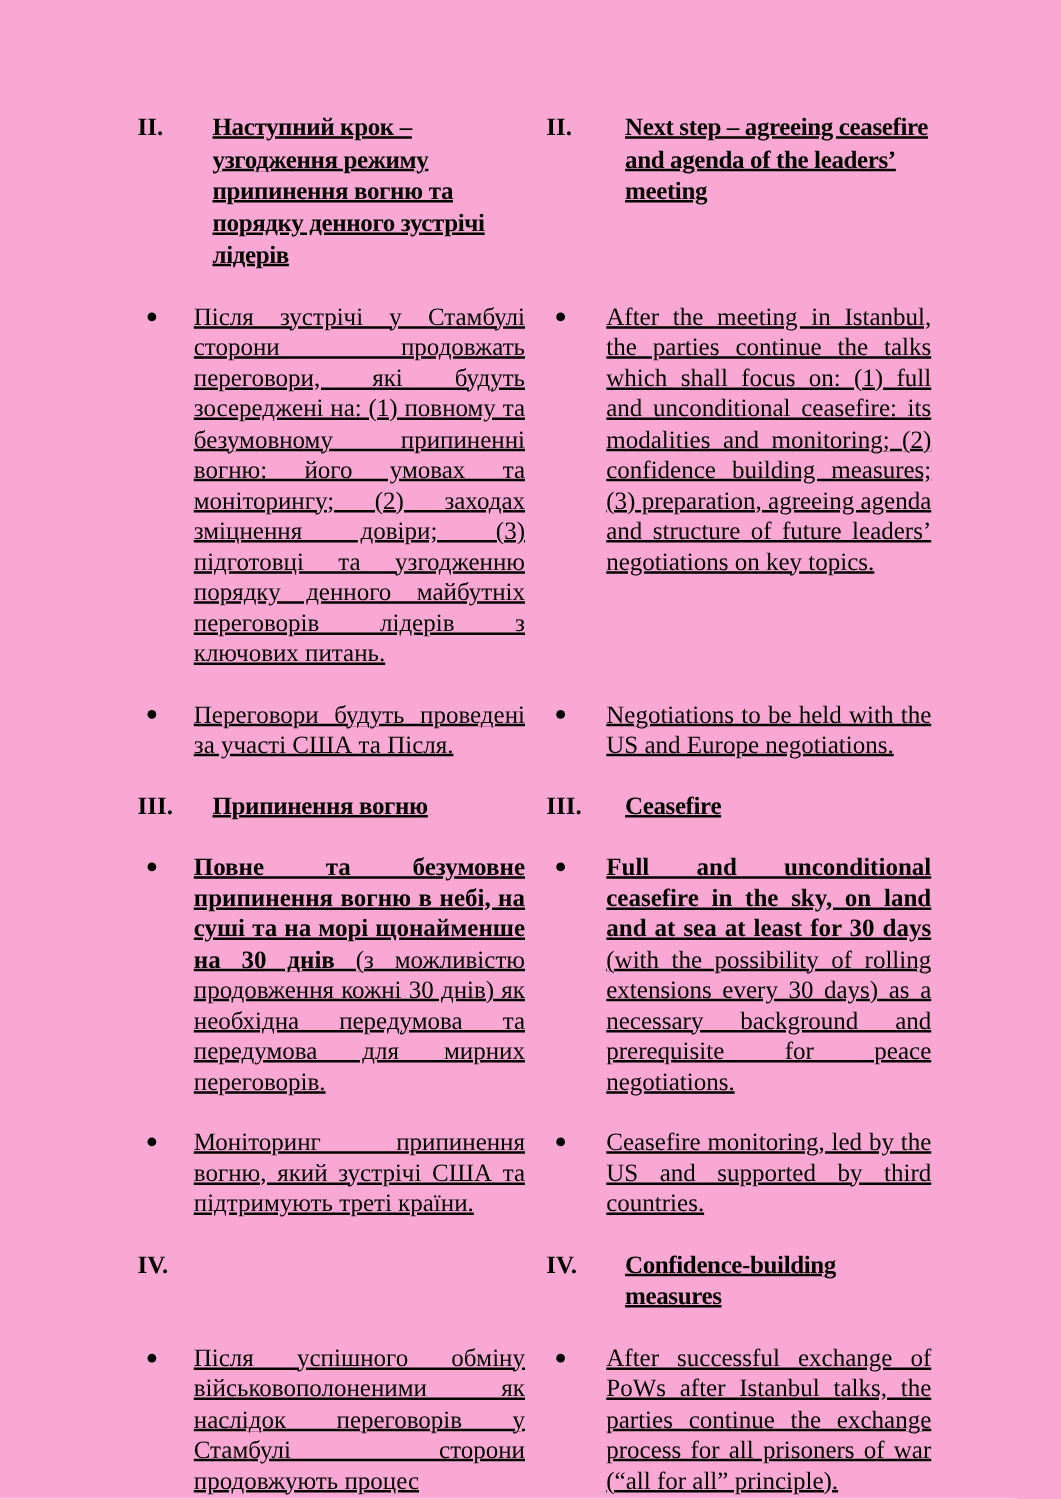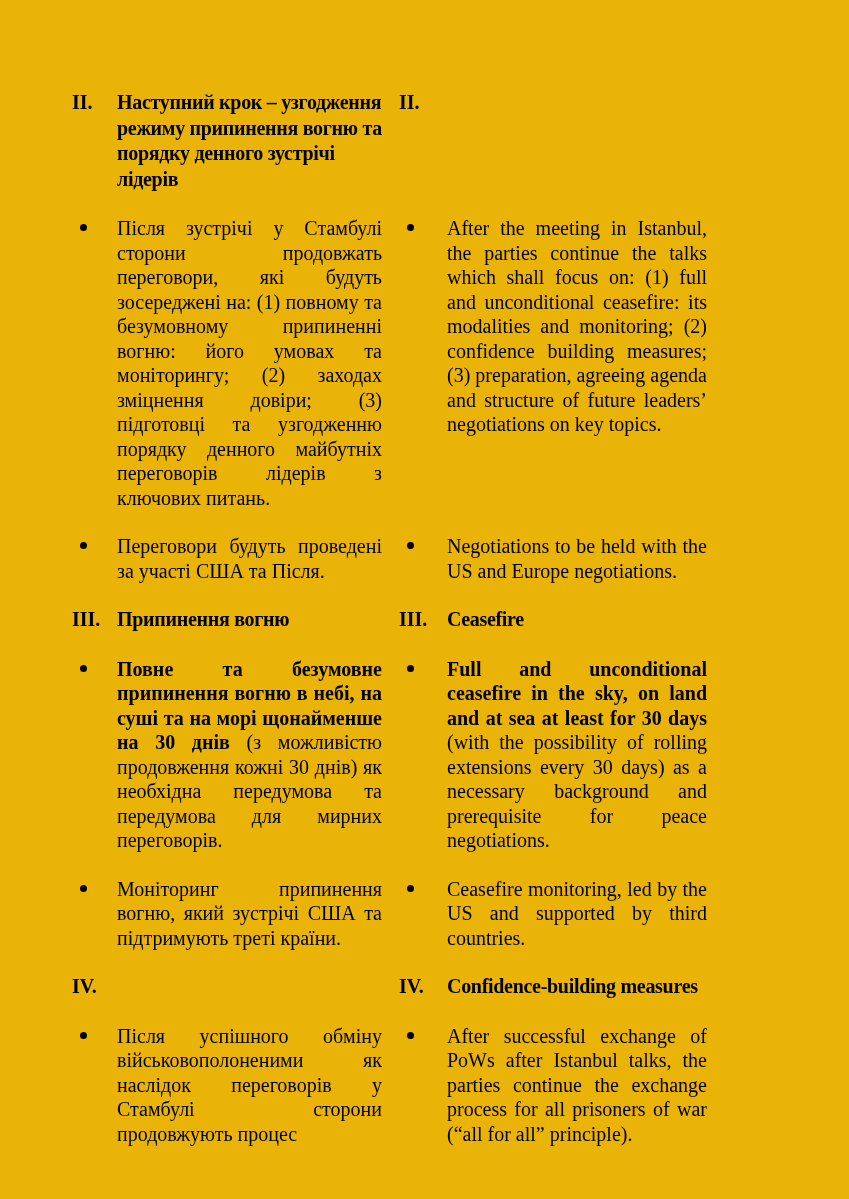--- a/index.html
+++ b/index.html
@@ -4,47 +4,49 @@
 <style>
   html, body {
     margin: 0;
     padding: 0;
     background: #ffffff;
   }
   .page {
     position: relative;
     width: 849px;
     height: 1199px;
-    background: #eab308;
+    background: #f9a8d4;
     color: #000000;
     font-family: "Liberation Serif", "DejaVu Serif", serif;
     font-size: 20px;
     line-height: 24.5px;
     overflow: hidden;
     box-sizing: border-box;
-    padding: 90px 104px 40px 72px;
+    padding: 90px 104px 40px 110px;
+    text-decoration: underline;
   }
   .row {
     display: flex;
     gap: 17px;
     margin-bottom: 24px;
   }
   .row:last-child { margin-bottom: 0; }
   .cell {
     position: relative;
     box-sizing: border-box;
   }
   .cell.ua { width: 310px; padding-left: 45px; }
   .cell.en { width: 308px; padding-left: 48px; }
   .cell p { margin: 0; }
   .heading p {
     font-weight: bold;
     line-height: 25.5px;
     letter-spacing: -0.3px;
     text-align: left;
+    margin-left: 15px;
   }
   .numeral {
     position: absolute;
     left: 0;
     top: 0;
     font-weight: bold;
     line-height: 25.5px;
   }
   .bullet-dot {
     position: absolute;
@@ -65,20 +67,21 @@
 
 <div class="page">
 
   <div class="row">
     <div class="cell ua heading">
       <span class="numeral">II.</span>
       <p>Наступний крок – узгодження режиму припинення вогню та порядку денного зустрічі лідерів</p>
     </div>
     <div class="cell en heading">
       <span class="numeral">II.</span>
+      <p>Next step – agreeing ceasefire and agenda of the leaders’ meeting</p>
     </div>
   </div>
 
   <div class="row">
     <div class="cell ua bullet">
       <span class="bullet-dot"></span>
       <p>Після зустрічі у Стамбулі сторони продовжать переговори, які будуть зосереджені на: (1) повному та безумовному припиненні вогню: його умовах та моніторингу; (2) заходах зміцнення довіри; (3) підготовці та узгодженню порядку денного майбутніх переговорів лідерів з ключових питань.</p>
     </div>
     <div class="cell en bullet">
       <span class="bullet-dot"></span>

